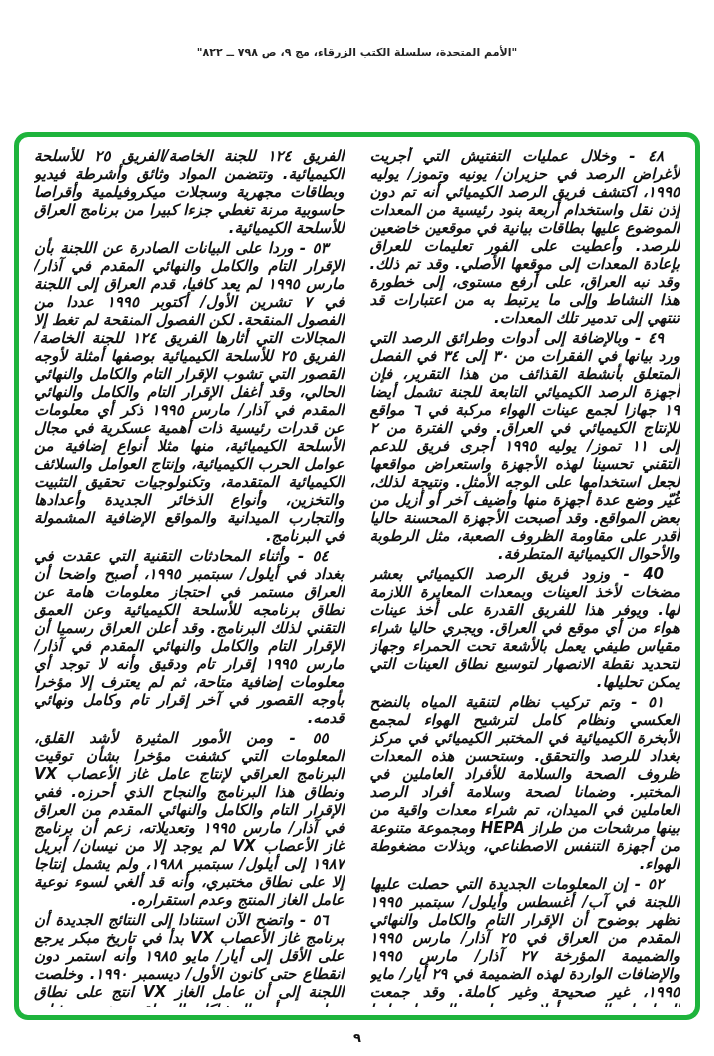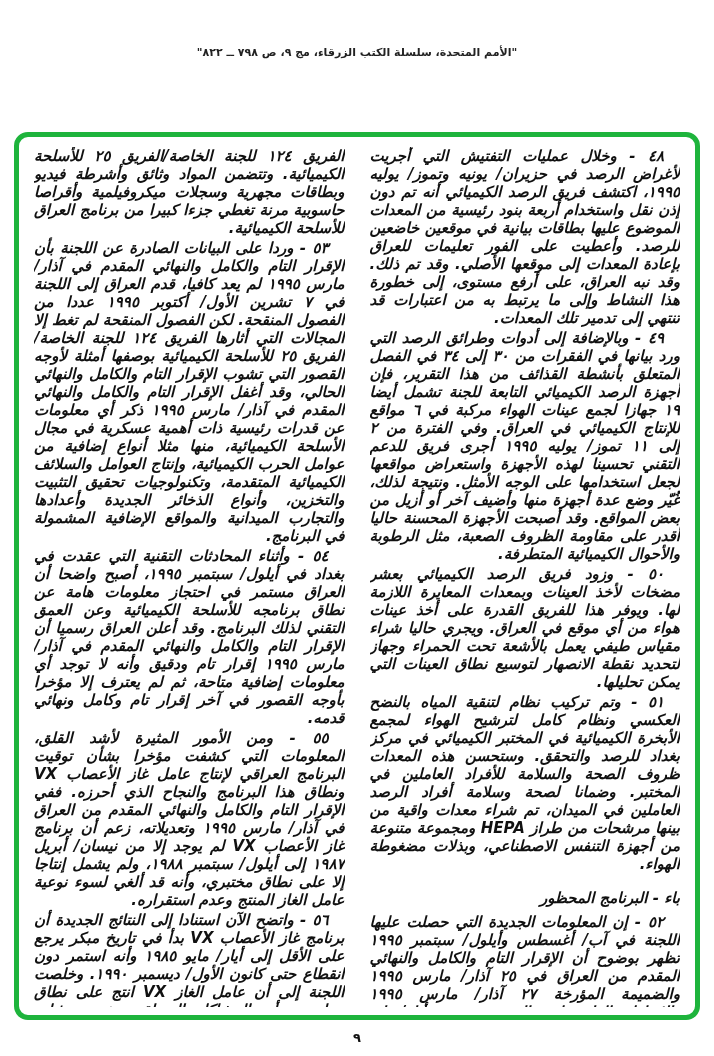--- a/index.html
+++ b/index.html
@@ -69,23 +69,22 @@
 <div class="header">
   <div class="source-line">"الأمم المتحدة، سلسلة الكتب الزرقاء، مج ٩، ص ٧٩٨ ــ ٨٢٢"</div>
 </div>
 
 <div class="green-box" style="border-color: rgb(30, 180, 60);">
   <div class="cols">
 
     <div class="col">
       <p class="para">٤٨ -  وخلال عمليات التفتيش التي أجريت لأغراض الرصد في حزيران/ يونيه وتموز/ يوليه ١٩٩٥، اكتشف فريق الرصد الكيميائي أنه تم دون إذن نقل واستخدام أربعة بنود رئيسية من المعدات الموضوع عليها بطاقات بيانية في موقعين خاضعين للرصد. وأعطيت على الفور تعليمات للعراق بإعادة المعدات إلى موقعها الأصلي. وقد تم ذلك. وقد نبه العراق، على أرفع مستوى، إلى خطورة هذا النشاط وإلى ما يرتبط به من اعتبارات قد تنتهي إلى تدمير تلك المعدات.</p>
       <p class="para">٤٩ -  وبالإضافة إلى أدوات وطرائق الرصد التي ورد بيانها في الفقرات من ٣٠ إلى ٣٤ في الفصل المتعلق بأنشطة القذائف من هذا التقرير، فإن أجهزة الرصد الكيميائي التابعة للجنة تشمل أيضا ١٩ جهازا لجمع عينات الهواء مركبة في ٦ مواقع للإنتاج الكيميائي في العراق. وفي الفترة من ٢ إلى ١١ تموز/ يوليه ١٩٩٥ أجرى فريق للدعم التقني تحسينا لهذه الأجهزة واستعراض مواقعها لجعل استخدامها على الوجه الأمثل. ونتيجة لذلك، غُيّر وضع عدة أجهزة منها وأضيف آخر أو أزيل من بعض المواقع. وقد أصبحت الأجهزة المحسنة حاليا أقدر على مقاومة الظروف الصعبة، مثل الرطوبة والأحوال الكيميائية المتطرفة.</p>
-      <p class="para">٥٠ -  وزود فريق الرصد الكيميائي بعشر مضخات لأخذ العينات وبمعدات المعايرة اللازمة لها. ويوفر هذا للفريق القدرة على أخذ عينات هواء من أي موقع في العراق. ويجري حاليا شراء مقياس طيفي يعمل بالأشعة تحت الحمراء وجهاز لتحديد نقطة الانصهار لتوسيع نطاق العينات التي يمكن تحليلها.</p>
+      <p class="para">40 -  وزود فريق الرصد الكيميائي بعشر مضخات لأخذ العينات وبمعدات المعايرة اللازمة لها. ويوفر هذا للفريق القدرة على أخذ عينات هواء من أي موقع في العراق. ويجري حاليا شراء مقياس طيفي يعمل بالأشعة تحت الحمراء وجهاز لتحديد نقطة الانصهار لتوسيع نطاق العينات التي يمكن تحليلها.</p>
       <p class="para">٥١ -  وتم تركيب نظام لتنقية المياه بالنضح العكسي ونظام كامل لترشيح الهواء لمجمع الأبخرة الكيميائية في المختبر الكيميائي في مركز بغداد للرصد والتحقق. وستحسن هذه المعدات ظروف الصحة والسلامة للأفراد العاملين في المختبر. وضمانا لصحة وسلامة أفراد الرصد العاملين في الميدان، تم شراء معدات واقية من بينها مرشحات من طراز HEPA ومجموعة متنوعة من أجهزة التنفس الاصطناعي، وبذلات مضغوطة الهواء.</p>
-      <p class="section-heading">باء -  البرنامج المحظور</p>
       <p class="para">٥٢ -  إن المعلومات الجديدة التي حصلت عليها اللجنة في آب/ أغسطس وأيلول/ سبتمبر ١٩٩٥ تظهر بوضوح أن الإقرار التام والكامل والنهائي المقدم من العراق في ٢٥ آذار/ مارس ١٩٩٥ والضميمة المؤرخة ٢٧ آذار/ مارس ١٩٩٥ والإضافات الواردة لهذه الضميمة في ٢٩ أيار/ مايو ١٩٩٥، غير صحيحة وغير كاملة. وقد جمعت المعلومات الجديدة أولا من مواد تم الحصول عليها في العراق في ٢٠ آب/ أغسطس ١٩٩٥، ثم اعترف بها العراق أثناء المحادثات التقنية التي أجراها</p>
     </div>
 
     <div class="col">
       <p class="para-cont">الفريق ١٢٤ للجنة الخاصة/الفريق ٢٥ للأسلحة الكيميائية. وتتضمن المواد وثائق وأشرطة فيديو وبطاقات مجهرية وسجلات ميكروفيلمية وأقراصا حاسوبية مرنة تغطي جزءا كبيرا من برنامج العراق للأسلحة الكيميائية.</p>
       <p class="para">٥٣ -  وردا على البيانات الصادرة عن اللجنة بأن الإقرار التام والكامل والنهائي المقدم في آذار/ مارس ١٩٩٥ لم يعد كافيا، قدم العراق إلى اللجنة في ٧ تشرين الأول/ أكتوبر ١٩٩٥ عددا من الفصول المنقحة. لكن الفصول المنقحة لم تغط إلا المجالات التي أثارها الفريق ١٢٤ للجنة الخاصة/ الفريق ٢٥ للأسلحة الكيميائية بوصفها أمثلة لأوجه القصور التي تشوب الإقرار التام والكامل والنهائي الحالي، وقد أغفل الإقرار التام والكامل والنهائي المقدم في آذار/ مارس ١٩٩٥ ذكر أي معلومات عن قدرات رئيسية ذات أهمية عسكرية في مجال الأسلحة الكيميائية، منها مثلا أنواع إضافية من عوامل الحرب الكيميائية، وإنتاج العوامل والسلائف الكيميائية المتقدمة، وتكنولوجيات تحقيق التثبيت والتخزين، وأنواع الذخائر الجديدة وأعدادها والتجارب الميدانية والمواقع الإضافية المشمولة في البرنامج.</p>
       <p class="para">٥٤ -  وأثناء المحادثات التقنية التي عقدت في بغداد في أيلول/ سبتمبر ١٩٩٥، أصبح واضحا أن العراق مستمر في احتجاز معلومات هامة عن نطاق برنامجه للأسلحة الكيميائية وعن العمق التقني لذلك البرنامج. وقد أعلن العراق رسميا أن الإقرار التام والكامل والنهائي المقدم في آذار/ مارس ١٩٩٥ إقرار تام ودقيق وأنه لا توجد أي معلومات إضافية متاحة، ثم لم يعترف إلا مؤخرا بأوجه القصور في آخر إقرار تام وكامل ونهائي قدمه.</p>
       <p class="para">٥٥ -  ومن الأمور المثيرة لأشد القلق، المعلومات التي كشفت مؤخرا بشأن توقيت البرنامج العراقي لإنتاج عامل غاز الأعصاب VX ونطاق هذا البرنامج والنجاح الذي أحرزه. ففي الإقرار التام والكامل والنهائي المقدم من العراق في آذار/ مارس ١٩٩٥ وتعديلاته، زعم أن برنامج غاز الأعصاب VX لم يوجد إلا من نيسان/ أبريل ١٩٨٧ إلى أيلول/ سبتمبر ١٩٨٨، ولم يشمل إنتاجا إلا على نطاق مختبري، وأنه قد ألغي لسوء نوعية عامل الغاز المنتج وعدم استقراره.</p>
       <p class="para">٥٦ -  واتضح الآن استنادا إلى النتائج الجديدة أن برنامج غاز الأعصاب VX بدأ في تاريخ مبكر يرجع على الأقل إلى أيار/ مايو ١٩٨٥ وأنه استمر دون انقطاع حتى كانون الأول/ ديسمبر ١٩٩٠. وخلصت اللجنة إلى أن عامل الغاز VX انتج على نطاق صناعي، وأن المشاكل المتعلقة بتخزين وثبات السلائف والعوامل الكيميائية قد حلت. وعلاوة على ذلك، فإن إحدى الوثائق العراقية المتعلقة بهذا الموضوع، مؤرخة عام ١٩٨٩، يقترح فيها "إنشاء مخزون استراتيجي من المادة (هيدروكلوريد - VX، التي تحول بخطوة واحدة إلى المادة VX) لكي يمكن استخدامه في أي وقت إذا لزم ذلك".</p>
       <p class="para">٥٧ -  ومن الأمور ذات المغزى في هذا الصدد، اعتراف العراق في أيلول/ سبتمبر ١٩٩٥ بالقيام في عام ١٩٩٠ بإنتاج ٦٥ طنا من مادة الكولين، وهي مادة كيميائية لا تستخدم إلا في</p>

